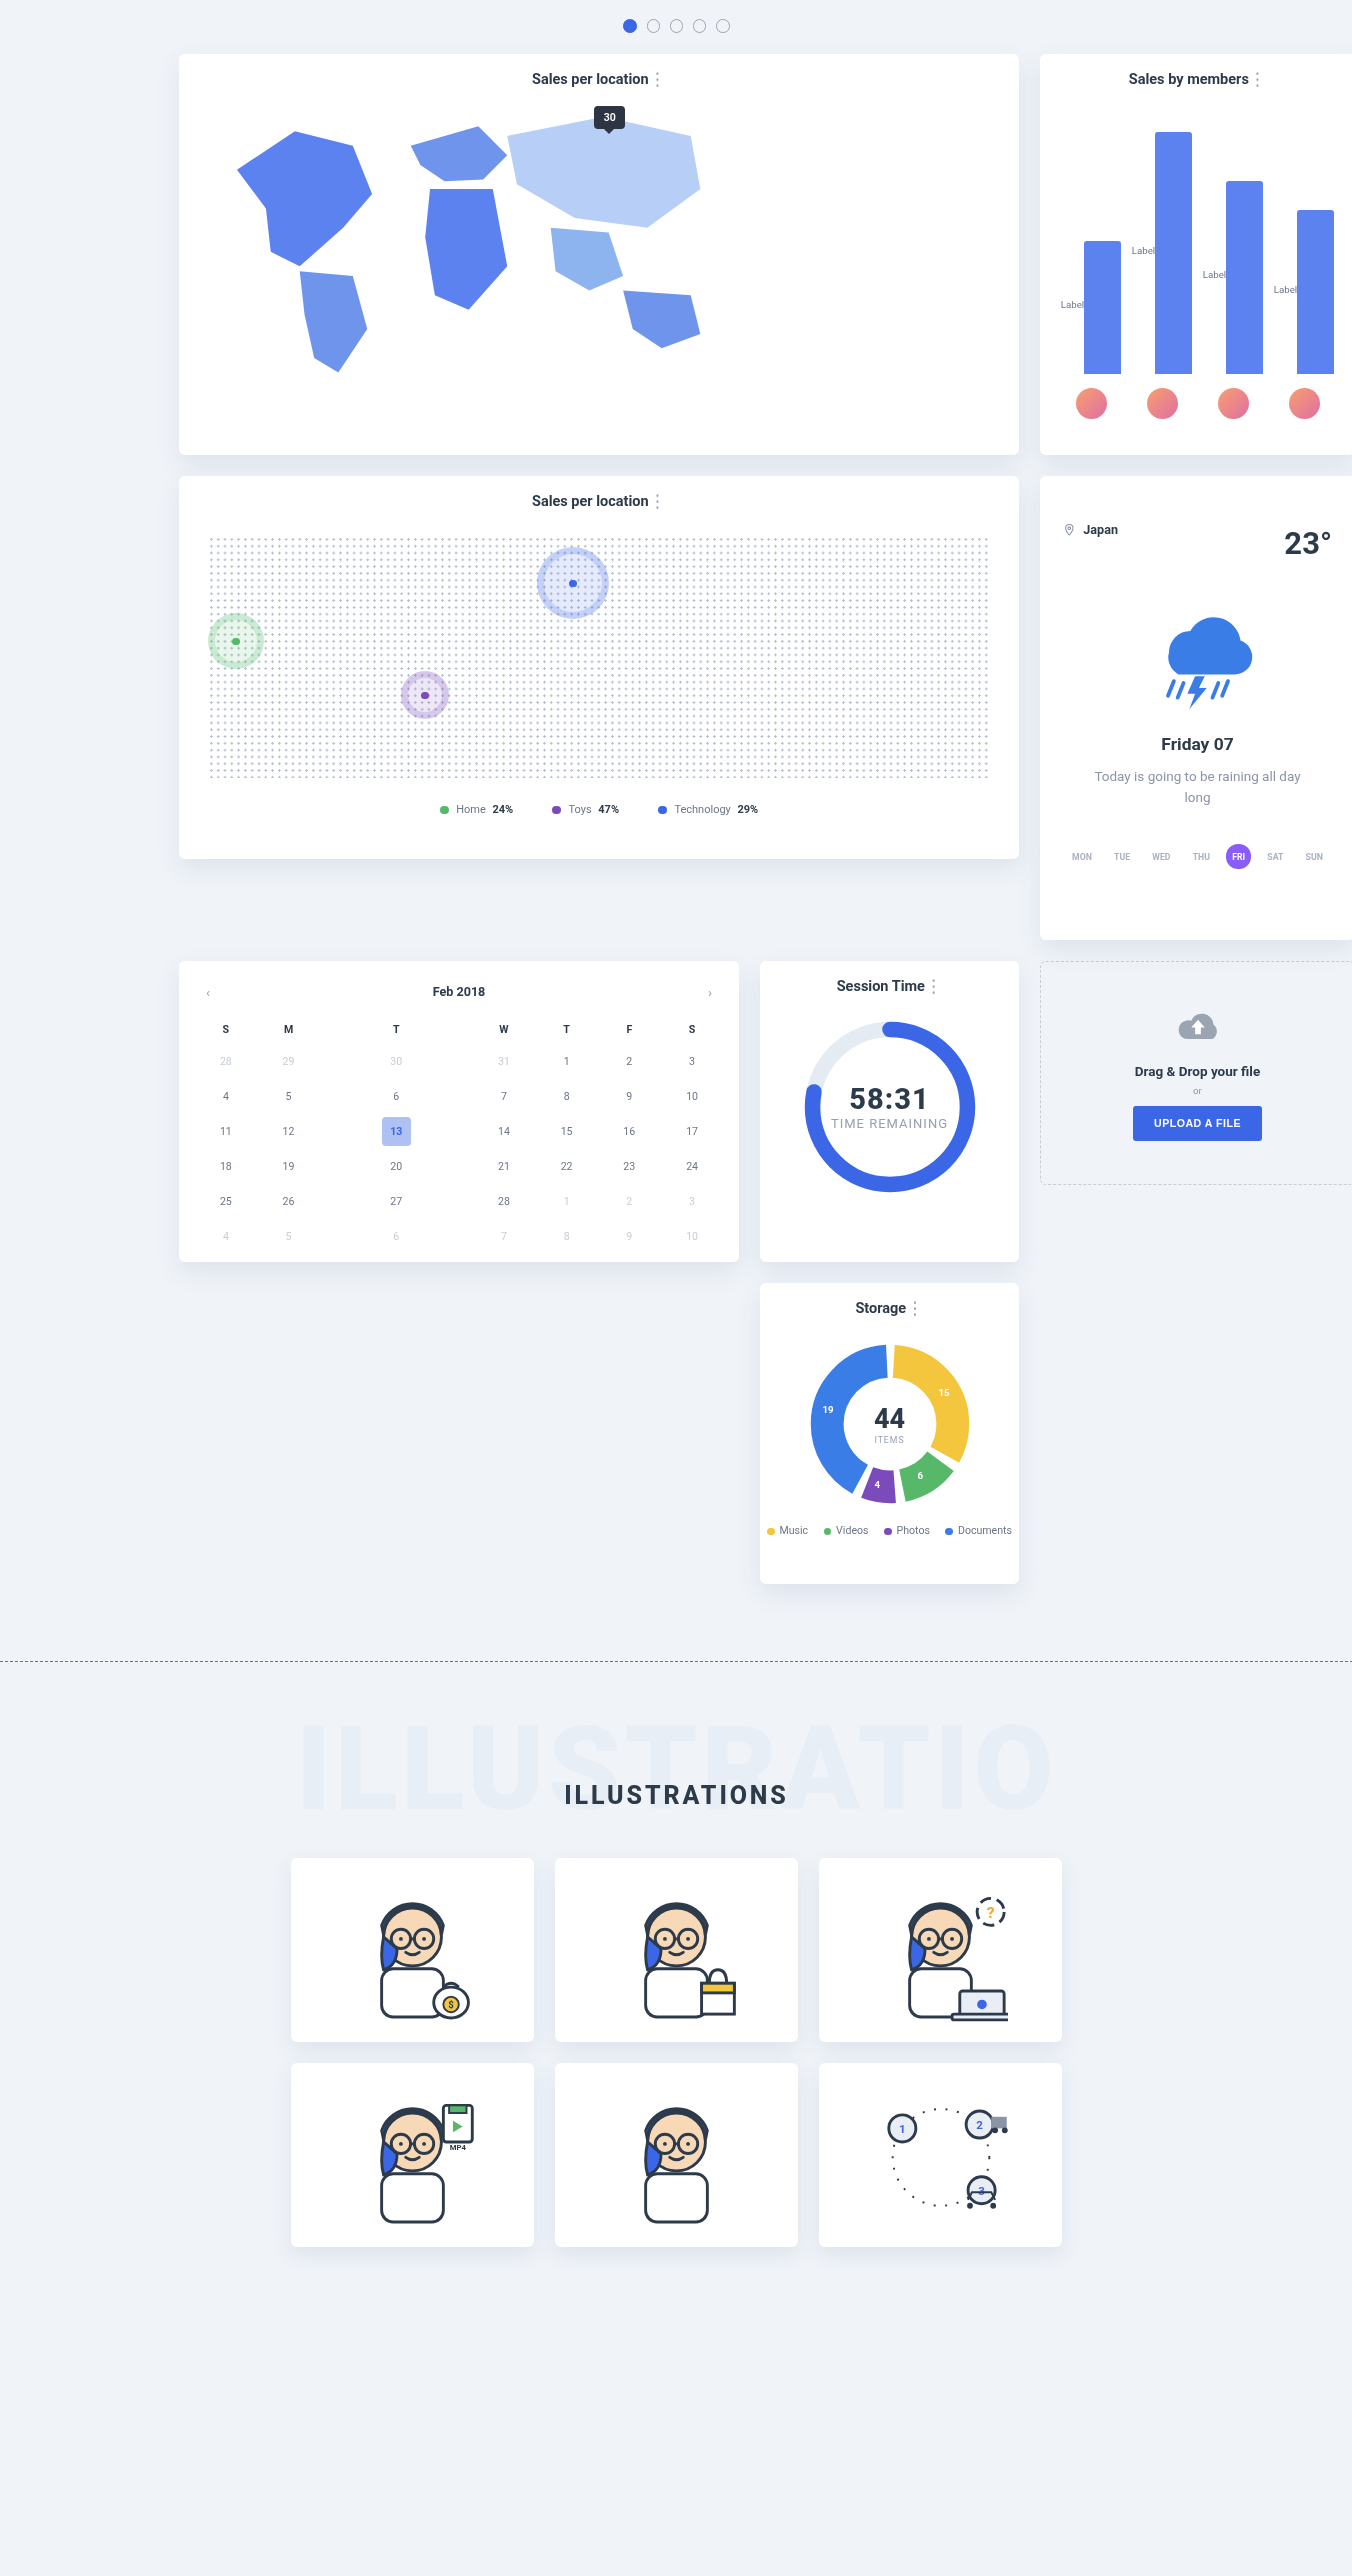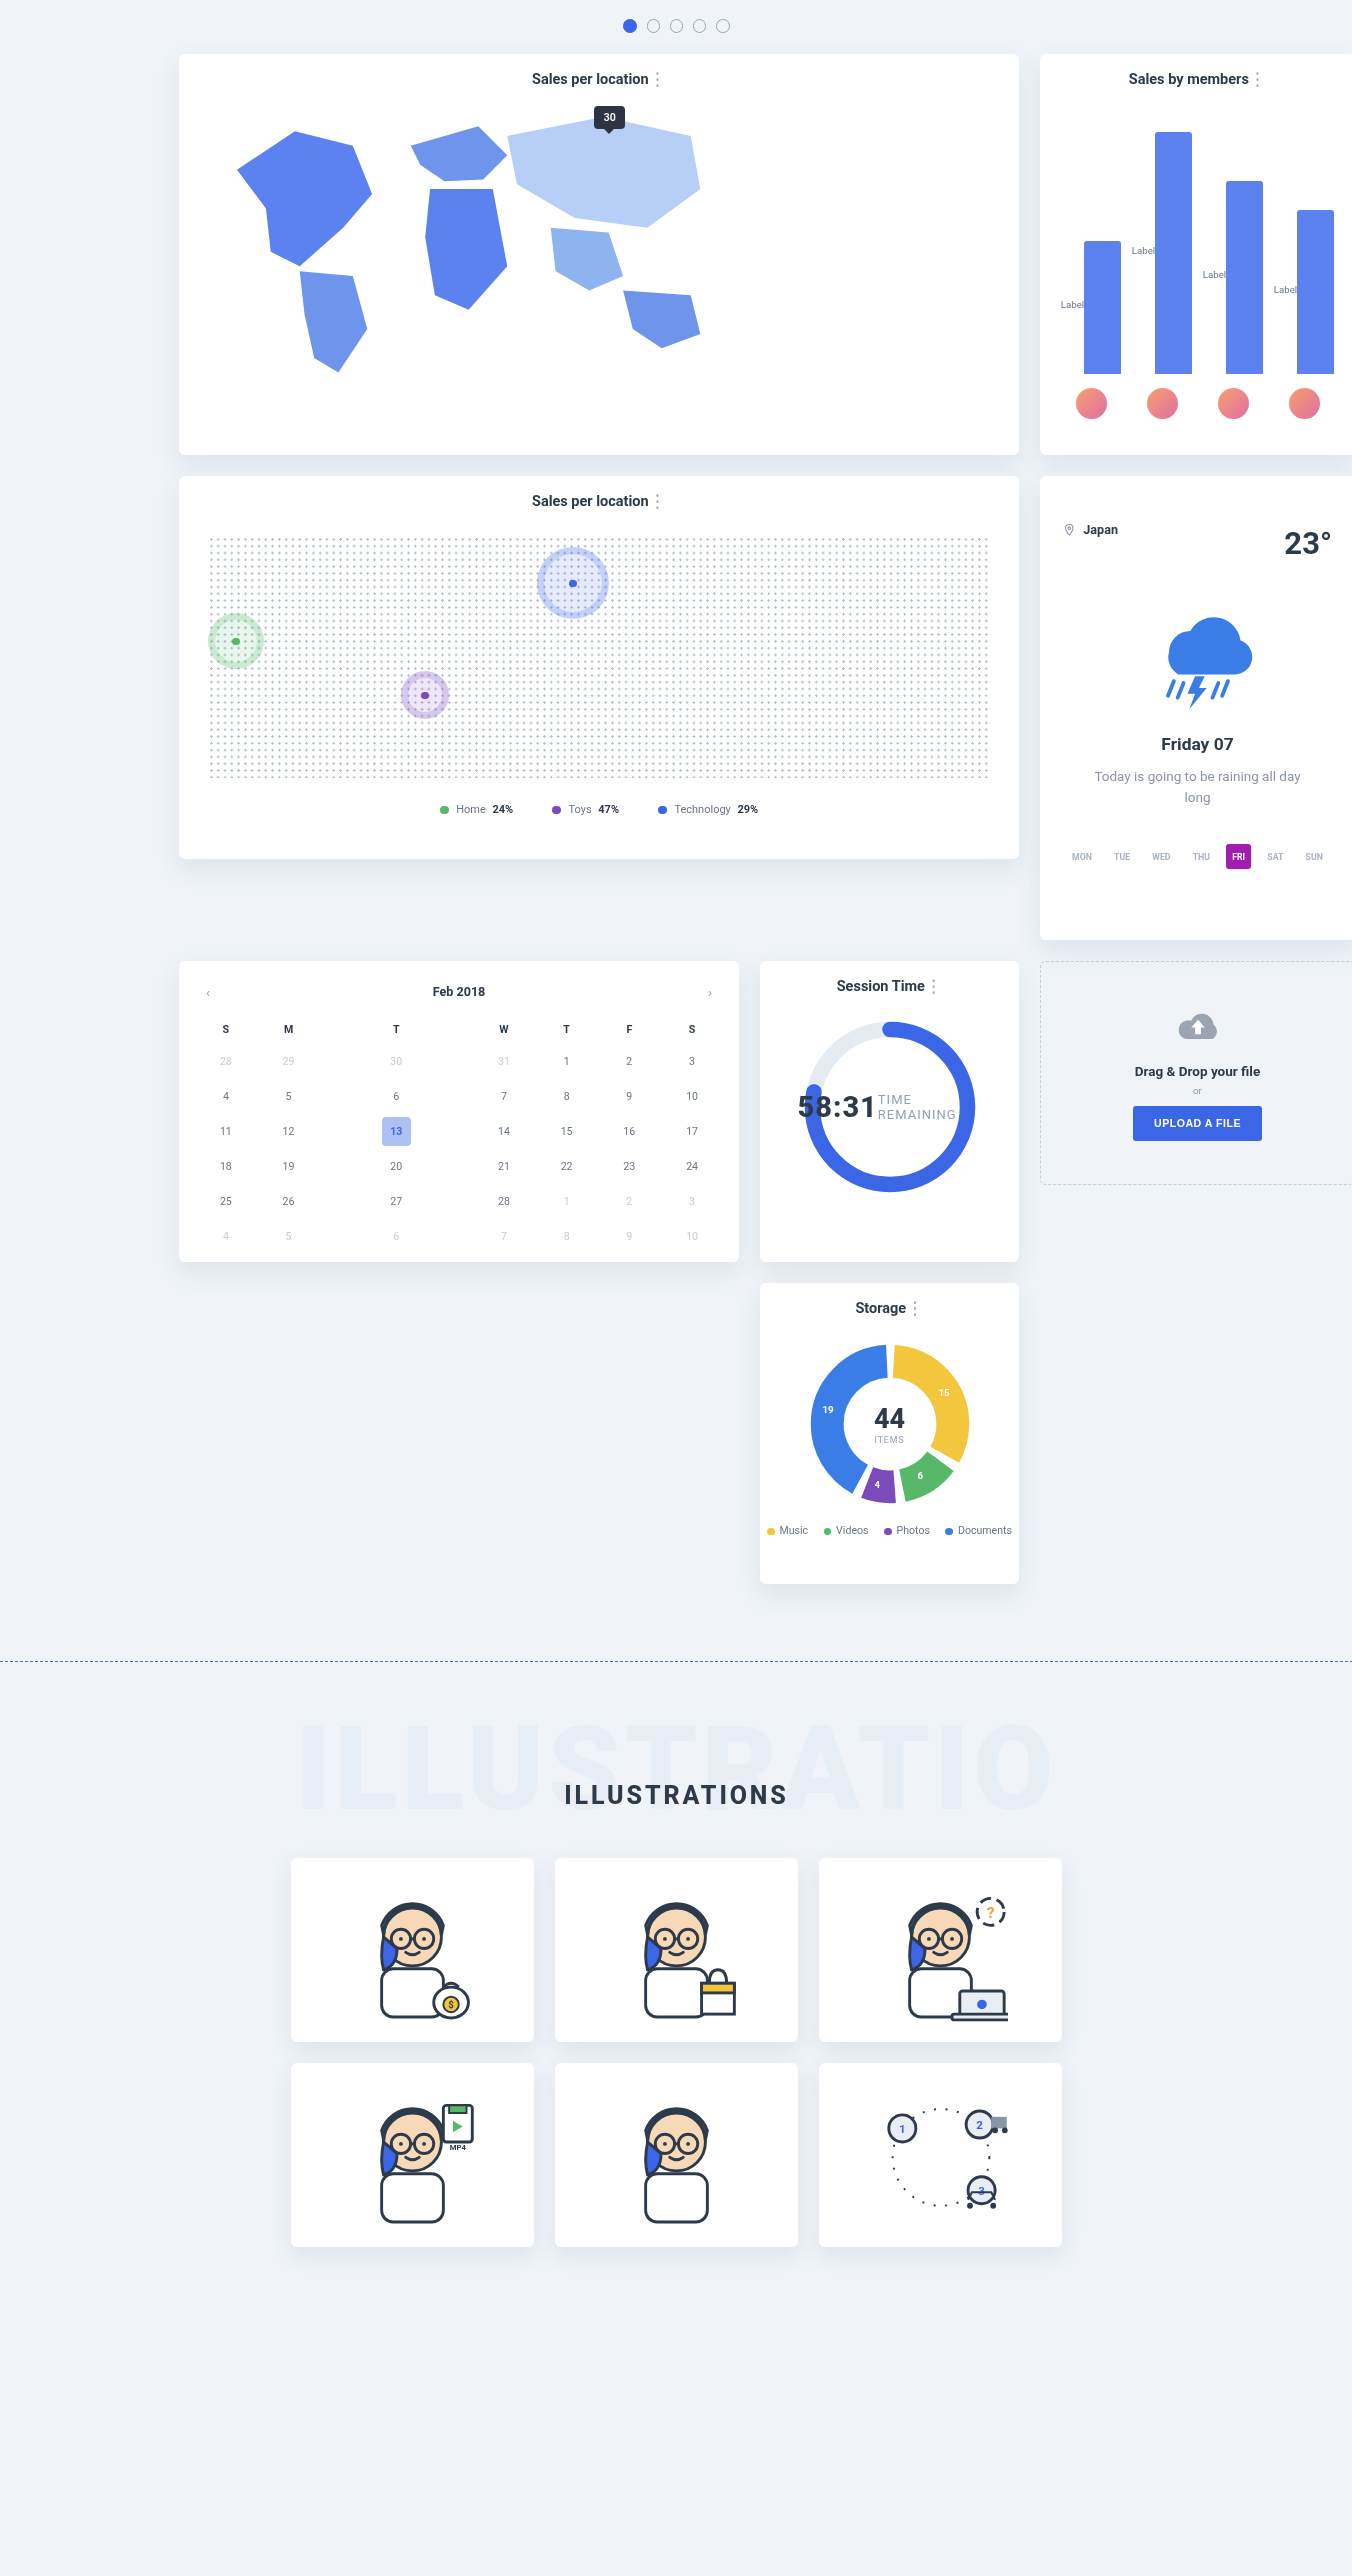--- a/index.html
+++ b/index.html
@@ -57,37 +57,37 @@
 
 .weather { grid-row: span 2; height:464px; }
 .weather .hdr { display:flex; justify-content:space-between; align-items:center; padding:21px 23px 0; }
 .weather .loc { display:flex; align-items:center; gap:7.7px; font-size:12.6px; font-weight:700; color:#2d3a4a; }
 .weather .temp { font-size:31px; font-weight:700; color:#2d3a4a;margin-top:28px; }
 .weather .icon-wrap { display:flex; justify-content:center; padding:37px 0 19.3px; }
 .weather .date { text-align:center; font-size:17.4px; font-weight:700; }
 .weather .desc { text-align:center; font-size:13.5px; color:#8a95a8; padding:11.6px 48px 0; line-height:1.6; }
 .weather .days { display:flex; justify-content:space-around; padding:35px 21px 21px; }
 .weather .day { font-size:8.7px; font-weight:700; color:#a9b3c4; padding:7.7px 5.8px; border-radius:2.9px; cursor:pointer; }
-.weather .day.active { background:#a21caf; color:#fff; }
+.weather .day.active { background:#8b5cf6; color:#fff;border-radius:12px; }
 
 .calendar { height:301px; }
 .calendar .nav { display:flex; justify-content:space-between; align-items:center; padding:19.3px 23px 11.6px; }
 .calendar .nav .mt { font-size:12.6px; font-weight:700; }
 .calendar .nav .chev { color:#95a0b3; cursor:pointer; font-size:13.5px; padding:3.9px; }
 .calendar table { width:calc(100% - 31px); margin:0 15.5px; border-collapse:collapse; font-size:10.6px; }
 .calendar th { color:#2d3a4a; font-weight:700; padding:7.7px 0; text-align:center; }
 .calendar td { color:#6b7688; text-align:center; padding:0; height:35px; cursor:pointer; }
 .calendar td.out { color:#c5cdd9; }
 .calendar td.sel span { display:inline-flex; width:29px; height:29px; align-items:center; justify-content:center; background:#aec1f2; color:#3b66e6; font-weight:700; border-radius:3.9px; }
 
 .session { height:301px; }
 .session .body { display:flex; justify-content:center; padding:13.5px 0 23px; }
 .session .ring-wrap { position:relative; width:184px; height:184px; }
 .session .ring-wrap svg { transform:rotate(-90deg); }
-.session .ctr { position:absolute; inset:0; display:flex; align-items:center; justify-content:center; }
+.session .ctr { position:absolute; inset:0; display:flex; flex-direction:column; align-items:center; justify-content:center;text-align:right; }
 .session .time { font-size:29px; font-weight:800; letter-spacing:1px; }
 .session .rem { font-size:13px; letter-spacing:1px; color:#95a0b3; }
 
 .upload { height:auto; border:1px dashed #c5cdd9; background:transparent; box-shadow:none; padding: 43px 27px; text-align:center; border-radius:5.8px; }
 .upload .cloud { display:flex; justify-content:center; margin-bottom:17.4px; }
 .upload .dd { font-size:13.5px; font-weight:700; }
 .upload .or { font-size:9.7px; color:#8a95a8; padding:5.8px 0 9.7px; }
 .upload .btn { background:#3b66e6; color:#fff; font-size:10.6px; font-weight:700; letter-spacing:0.5px; padding:11.6px 21px; border:none; border-radius:2.9px; cursor:pointer; }
 
 .storage { grid-column: 2; height:301px; }

